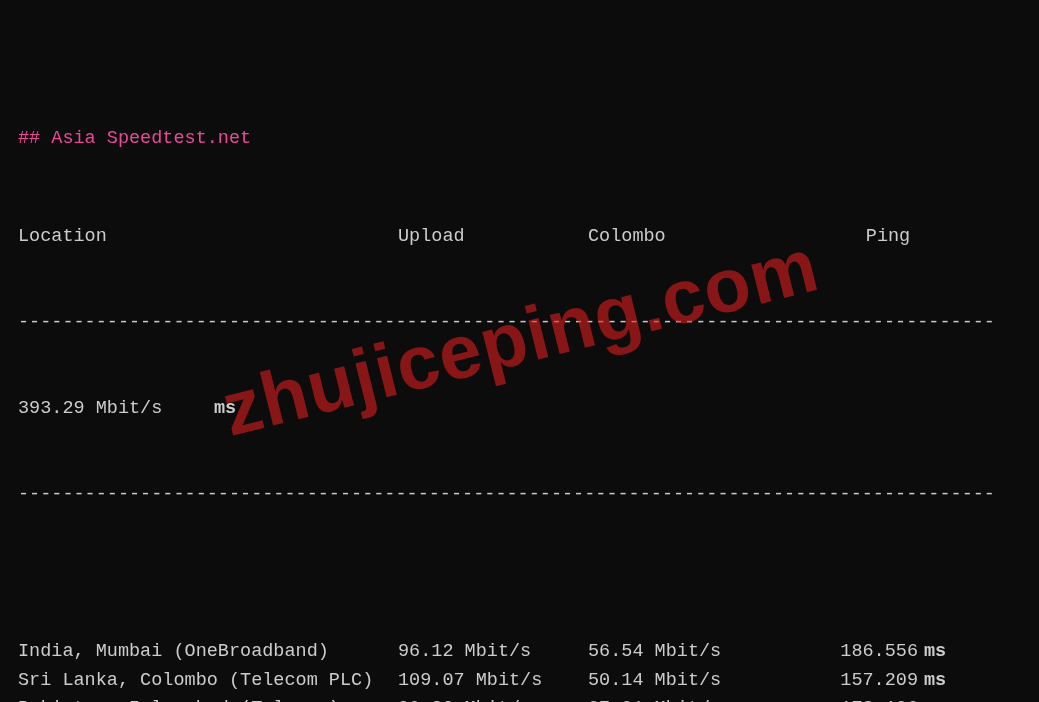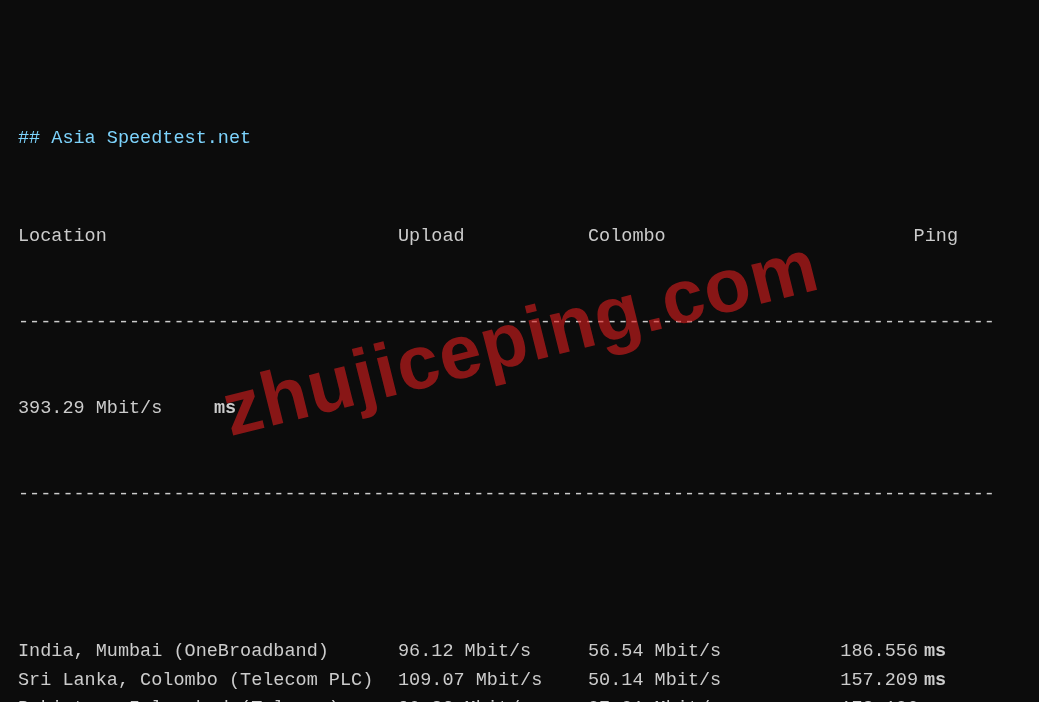--- a/index.html
+++ b/index.html
@@ -14,21 +14,21 @@
       font-size: 18.5px;
       line-height: 1.55;
       padding: 10px 18px;
       width: 1039px;
       height: 702px;
       overflow: hidden;
       position: relative;
       white-space: pre;
     }
     .title {
-      color: #7dd3fc;
+      color: #ec4899;
       padding-bottom: 12px;
     }
     .row {
       display: flex;
     }
     .col-loc {
       width: 380px;
       flex-shrink: 0;
     }
     .col-up {
@@ -78,21 +78,21 @@
 <body>
 
 
 
 <div class="title">## Asia Speedtest.net</div>
 
 <div class="row">
   <div class="col-loc">Location</div>
   <div class="col-up">Upload</div>
   <div class="col-down">Colombo</div>
-  <div style="flex-shrink:0;width:180px;text-align:right;padding-left:40px">Ping</div>
+  <div style="flex-shrink:0;width:180px;text-align:center;padding-left:40px">Ping</div>
 </div>
 
 <div class="dash-line">----------------------------------------------------------------------------------------</div>
 
 <div class="row">
   <div class="col-up">393.29 Mbit/s</div>
   <div class="col-ms">ms</div>
 </div>
 
 <div class="dash-line">----------------------------------------------------------------------------------------</div>

